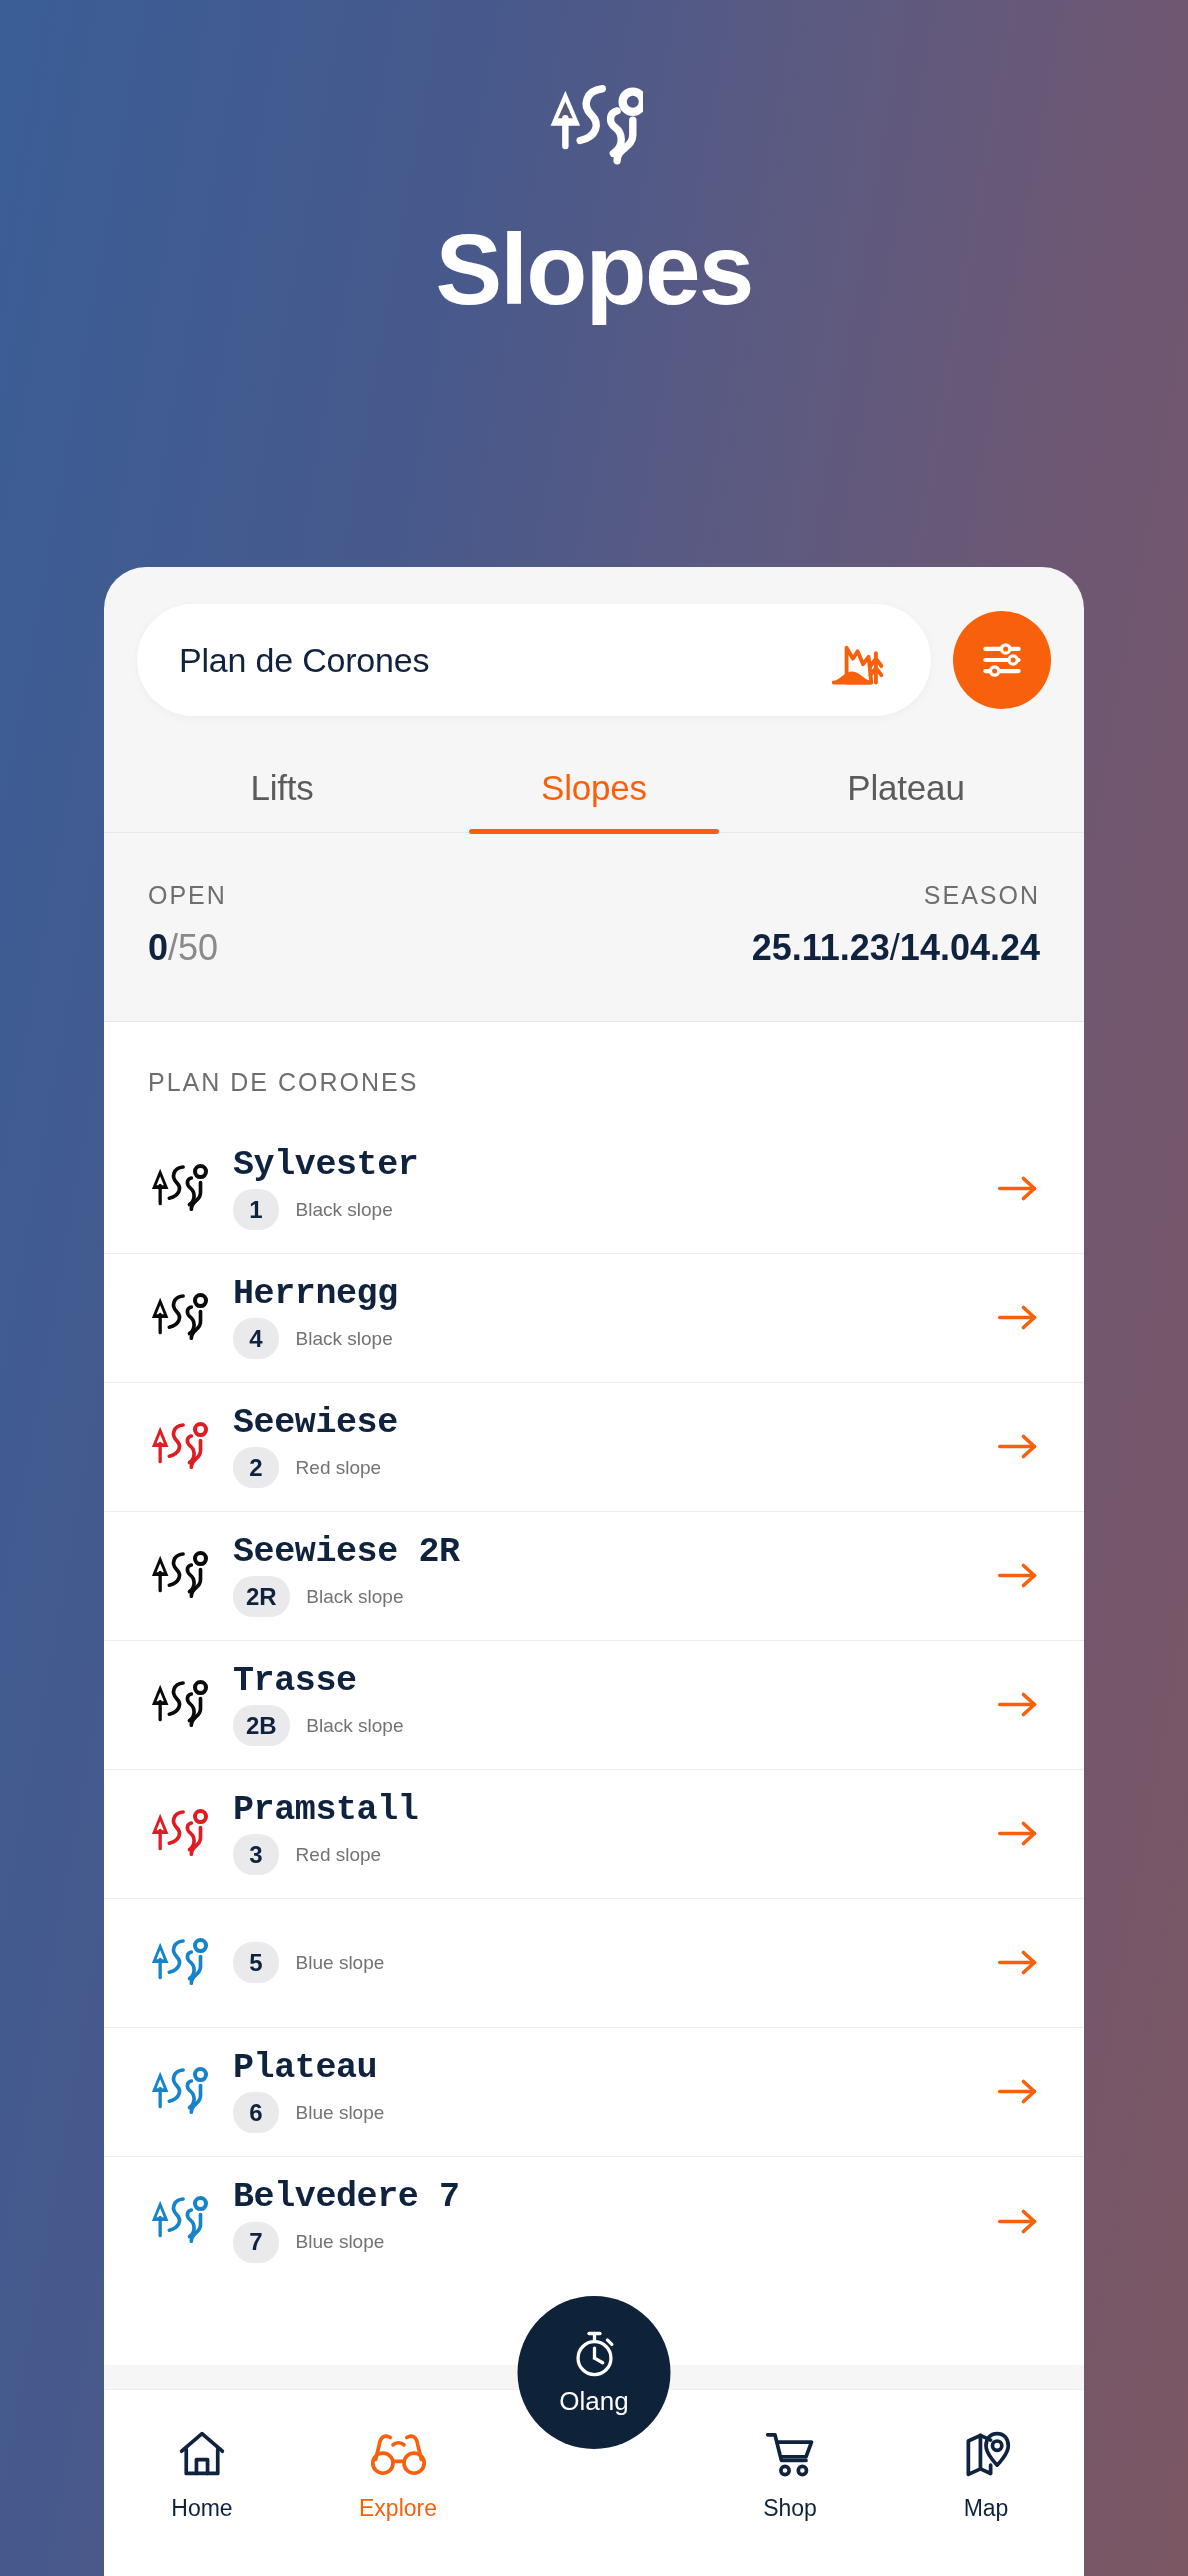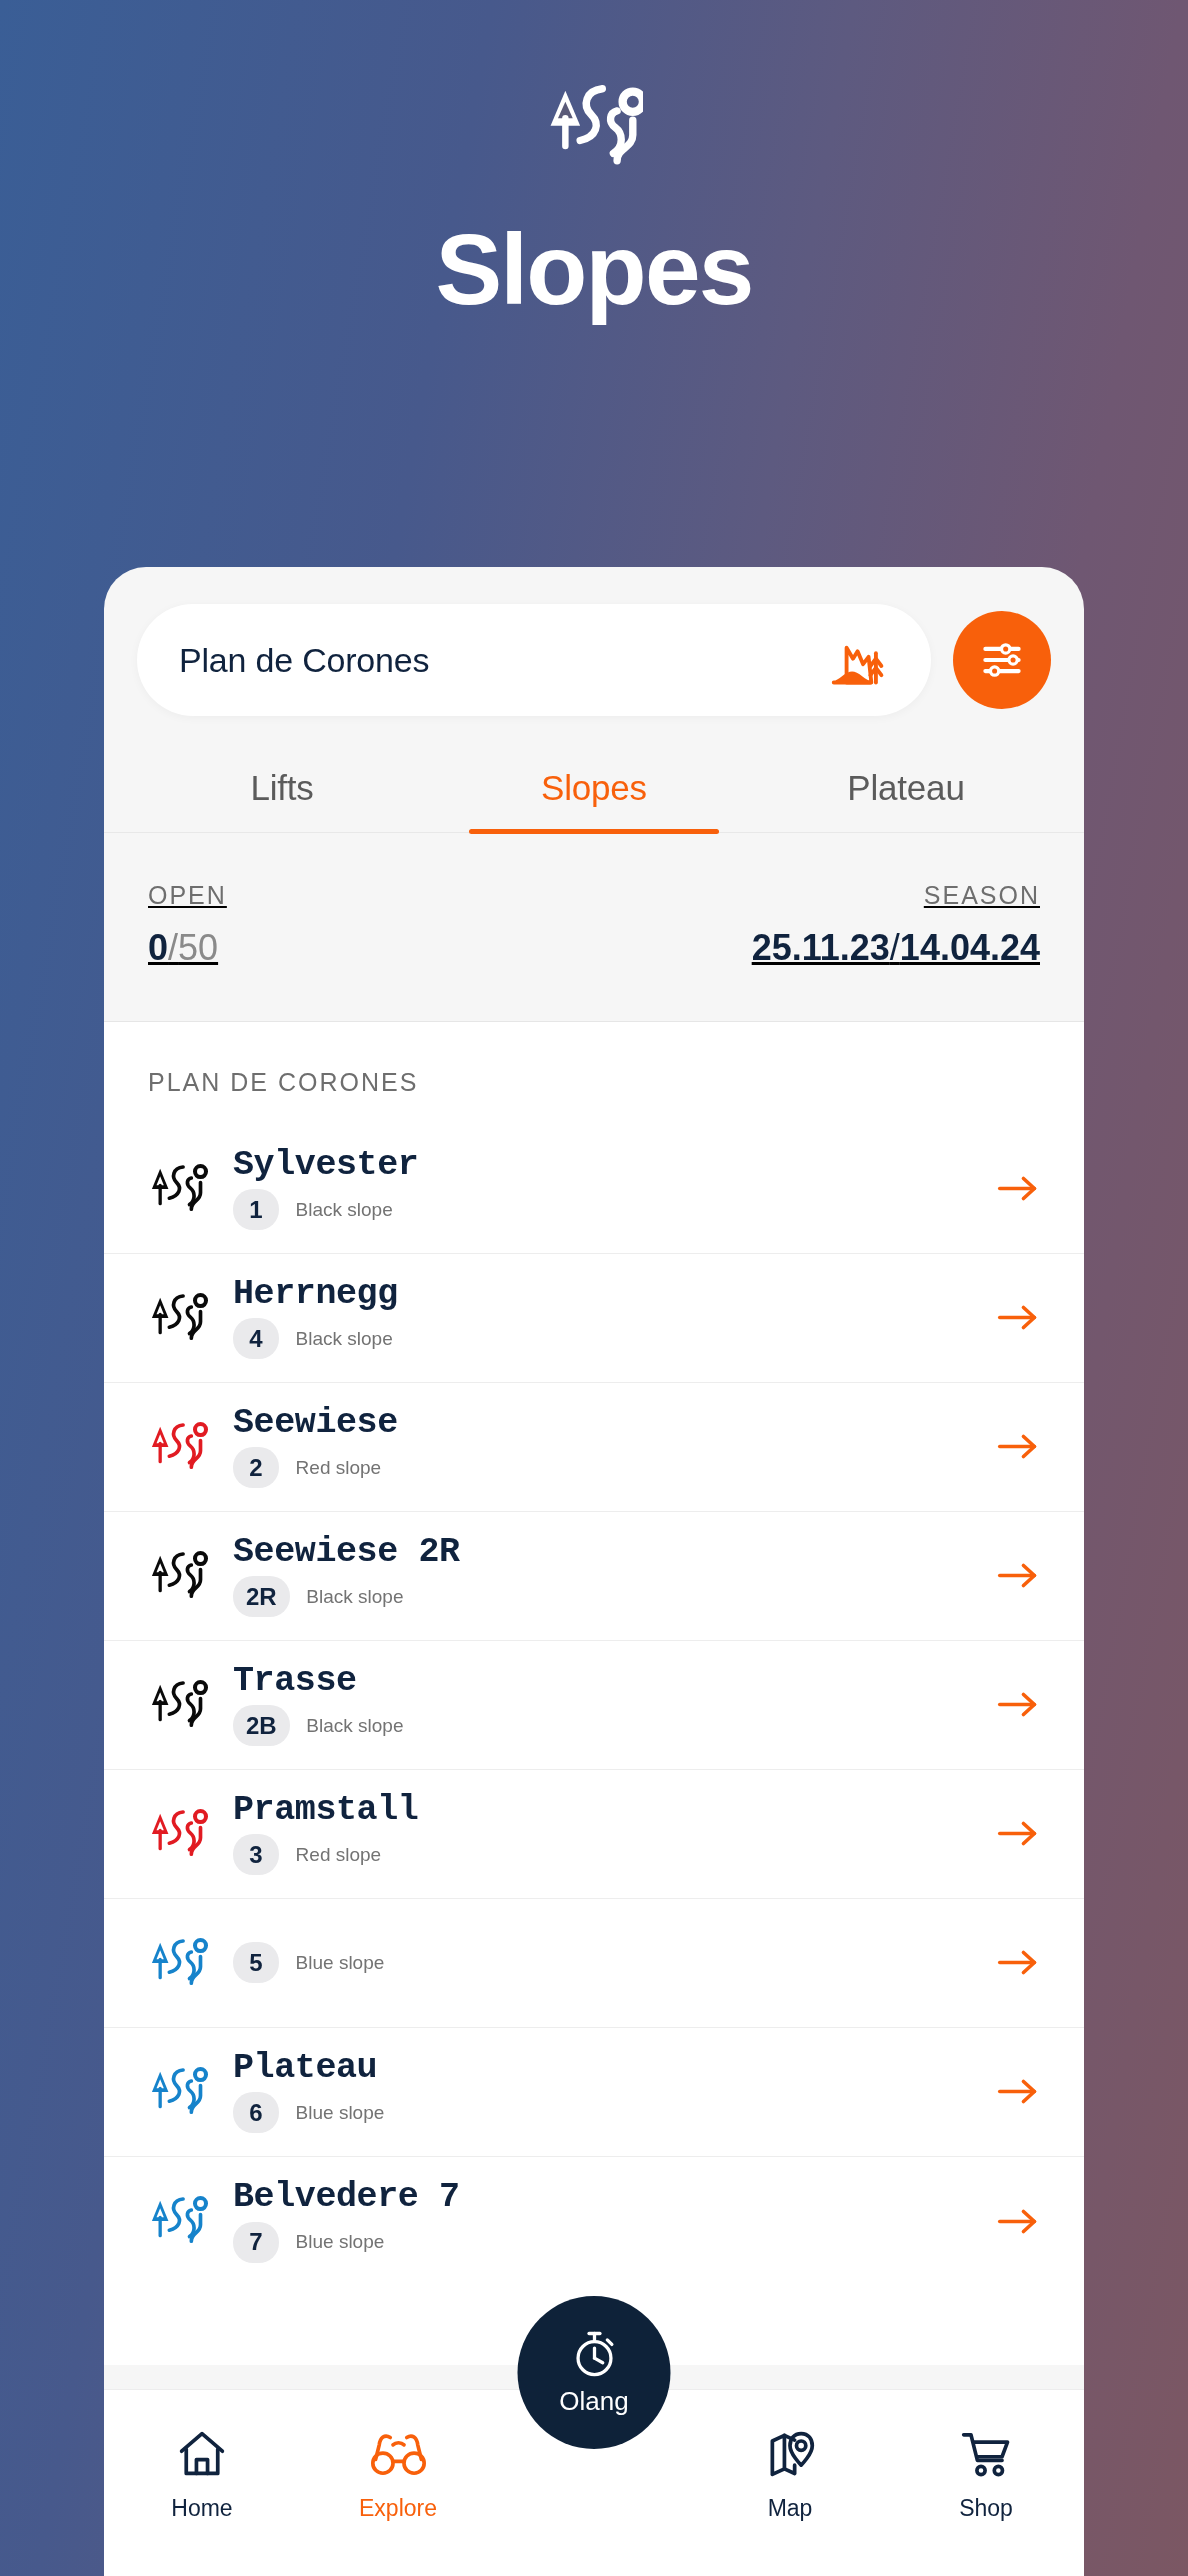--- a/index.html
+++ b/index.html
@@ -92,21 +92,21 @@
     border-radius:2.8px;
   }
 
   
   .stats{
     display:flex; justify-content:space-between; align-items:flex-start;
     padding:48px 44px 52px 44px;
     background:#F6F6F6;
     border-bottom:0.9px solid #E6E6E6;
   }
-  .stat-col{ display:flex; flex-direction:column;text-decoration:underline; }
+  .stat-col{ display:flex; flex-direction:column; }
   .stat-col.right{ align-items:flex-end; }
   .stat-label{
     font-size:25px; letter-spacing:2px;
     color:#6E6E6E; font-weight:400;
     margin-bottom:16.6px;
   }
   .stat-value{
     font-size:36px; color:#10233E; font-weight:400;
   }
   .stat-value b{ font-weight:700; }
@@ -523,40 +523,40 @@
               <path d="M27 6 L27 14"></path>
             <path d="M41 13 L46 18"></path>
           </g>
         </svg>
         <span class="track-label">Olang</span>
       </div>
     </div>
 
     <div class="nav-item">
       <span class="nav-ico">
+        <svg width="53" height="50" viewBox="0 0 58 54">
+            <g fill="none" stroke="#10233E" stroke-width="4" stroke-linejoin="round" stroke-linecap="round">
+              <path d="M4 6 L12 6 L19 34 L46 34"></path>
+              <path d="M15 14 L52 14 L46 30 L19 30"></path>
+              <circle cx="23" cy="45" r="4.5"></circle>
+              <circle cx="42" cy="45" r="4.5"></circle>
+            </g>
+          </svg>
+      </span>
+      <span class="nav-label">Shop</span>
+    </div>
+    <div class="nav-item">
+      <span class="nav-ico">
         <svg width="52" height="52" viewBox="0 0 56 56">
             <g fill="none" stroke="#10233E" stroke-width="4" stroke-linejoin="round" stroke-linecap="round">
               <path d="M9 14 L22 8 L22 44 L9 50 Z"></path>
               <path d="M22 8 L33 13"></path>
               <path d="M22 44 L33 49 L33 40"></path>
               <path d="M40 6 C48 6 52 12 52 19 C52 28 40 40 40 40 C40 40 28 28 28 19 C28 12 32 6 40 6 Z"></path>
               <circle cx="40" cy="19" r="5"></circle>
             </g>
           </svg>
       </span>
       <span class="nav-label">Map</span>
     </div>
-    <div class="nav-item">
-      <span class="nav-ico">
-        <svg width="53" height="50" viewBox="0 0 58 54">
-            <g fill="none" stroke="#10233E" stroke-width="4" stroke-linejoin="round" stroke-linecap="round">
-              <path d="M4 6 L12 6 L19 34 L46 34"></path>
-              <path d="M15 14 L52 14 L46 30 L19 30"></path>
-              <circle cx="23" cy="45" r="4.5"></circle>
-              <circle cx="42" cy="45" r="4.5"></circle>
-            </g>
-          </svg>
-      </span>
-      <span class="nav-label">Shop</span>
-    </div>
   </div>
 </div>
 
 
 </body></html>

